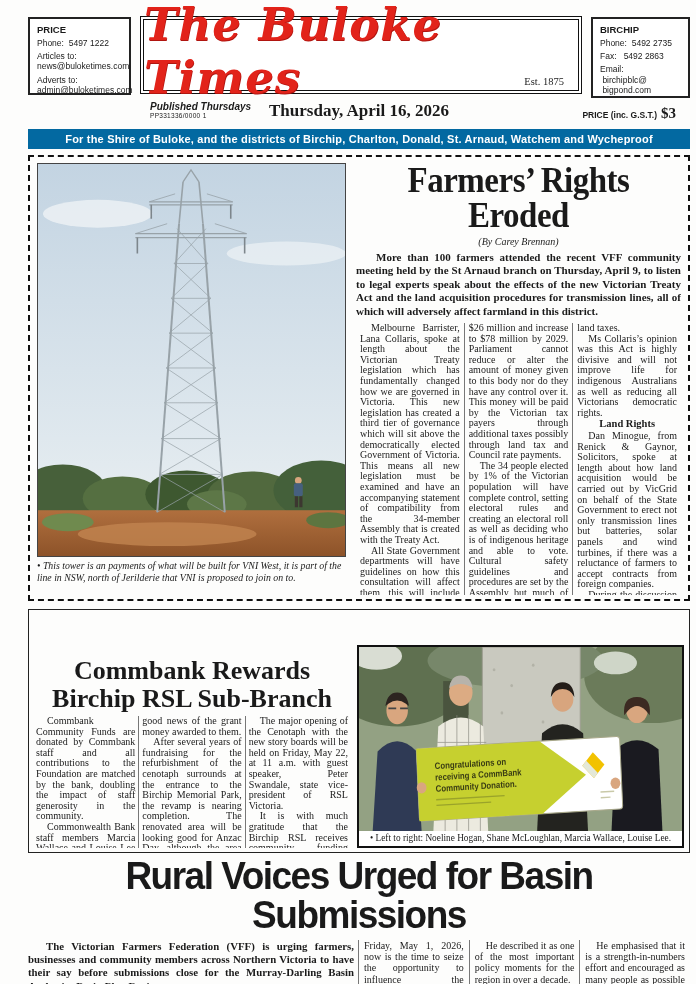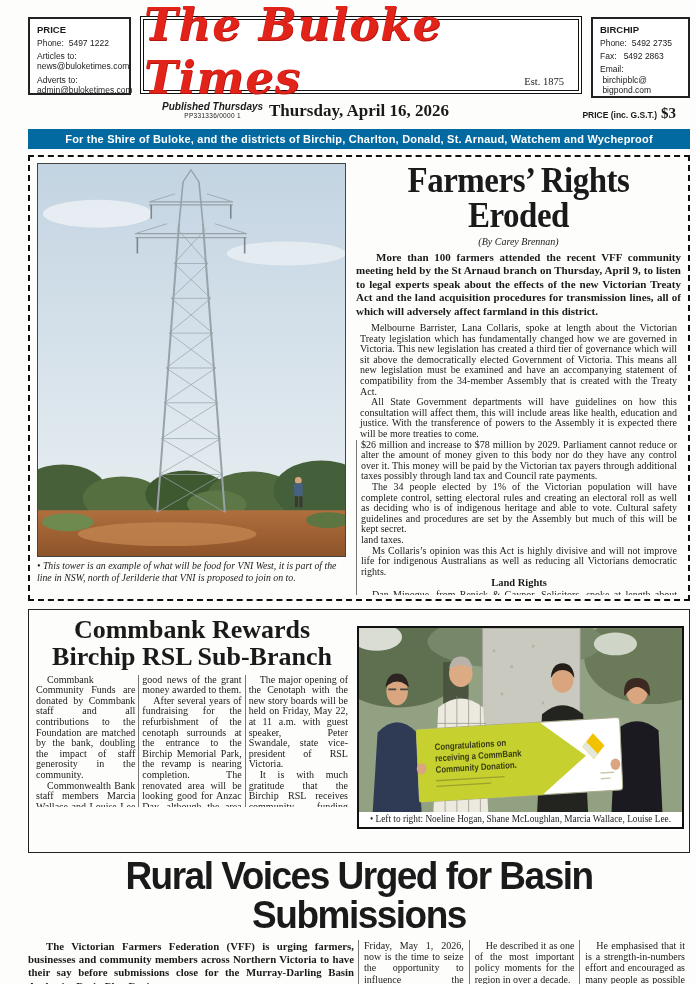--- a/index.html
+++ b/index.html
@@ -26,21 +26,21 @@
     display:flex; align-items:center; justify-content:center;
   }
   .masthead-title {
     font-family:"DejaVu Serif", serif; font-style:italic; font-weight:bold;
     color:#e2231a; font-size:45px; letter-spacing:1px; margin-top:-8px;
     text-shadow: 0.6px 0.6px 0 #b01510;
   }
   .masthead-est { position:absolute; right:14px; bottom:3px; font-size:10.5px; color:#222; }
   
   .dateline { position:relative; height:26px; margin-top:2px; }
-  .published-block { position:absolute; left:134px; top:1px; text-align:center;
+  .published-block { position:absolute; left:122px; top:1px; text-align:left;
     font-family:"Liberation Sans", sans-serif; }
   .published { font-weight:bold; font-style:italic; font-size:10px; }
   .ppnum { font-size:6.5px; letter-spacing:0.3px; }
   .dateline .date { text-align:center; font-weight:bold; font-size:17px; padding-top:1px; }
   .price-block { position:absolute; right:14px; top:4px; }
   .price-label { font-family:"Liberation Sans", sans-serif; font-weight:bold; font-size:8.5px; }
   .price-val { font-weight:bold; font-size:15px; font-family:"Liberation Serif", serif; }
   
   .banner {
     margin-top:3px; background:#0369a1; color:#fff; height:20px;
@@ -55,31 +55,31 @@
   .a1-left { width:311px; flex:none; }
   .photo1 { width:309px; height:394px; border:1px solid #444; display:block; background:#cfdde8; }
   .caption { font-style:italic; font-size:9.8px; line-height:1.2; margin-top:3px; }
   .a1-right { flex:1; overflow:hidden; }
   .a1-right h1 {
     font-size:33px; font-weight:bold; text-align:center; letter-spacing:-0.5px;
     line-height:1.0; transform:scaleY(1.08); margin-top:2px;
   }
   .byline { text-align:center; font-style:italic; font-size:10px; margin:5px 0 4px 0; }
   .lead { font-weight:bold; font-size:11px; line-height:1.22; text-align:justify; text-indent:20px; }
-  .cols { display:flex; margin-top:5px;flex-direction:column; }
+  .cols { display:flex; margin-top:5px; }
   .col { flex:1; padding:0 4px; font-size:10px; line-height:10.6px; text-align:justify; overflow:hidden; }
   .col + .col { border-left:1px solid #777; }
   .col p { margin:0; }
   p.ind { text-indent:11px; }
   p.noind { text-indent:0; }
   .subhead { text-align:center; font-weight:bold; font-size:10.5px; margin:1px 0; }
   
   .article2 {
     margin-top:8px; border:1.5px solid #222; height:244px; overflow:hidden;
-    display:flex; gap:6px; padding:4px 5px 4px 4px;
+    display:flex; gap:6px; padding:4px 5px 4px 4px;align-items:flex-end;
   }
   .a2-left { width:318px; flex:none; }
   .a2-left h2 { font-size:26px; line-height:1.05; text-align:center; font-weight:bold; margin-top:2px; }
   .a2-lead { font-weight:bold; font-size:10.6px; line-height:1.2; text-align:justify; text-indent:18px; margin-top:5px; }
   .a2-cols { display:flex; margin-top:4px; height:132px; overflow:hidden; }
   .a2-cols .col { padding:0 3px; }
   .a2-right { flex:1; }
   .photo-frame2 { border:2px solid #111; margin-top:12px; background:#fff; }
   .photo2 { width:100%; height:184px; display:block; background:#93a183; }
   .caption2 { font-size:9.3px; text-align:center; padding:2px 2px 3px 2px; }
@@ -190,21 +190,21 @@
           <path d="M100,74 L100,90 M208,74 L208,90 M114,41 L114,55 M194,41 L194,55" stroke-width="1.6" stroke="#7d868c"></path>
         </g>
 
         <g>
           <circle cx="262" cy="318" r="3.4" fill="#d8a57e"></circle>
           <rect x="257.5" y="321" width="9" height="13" rx="2" fill="#46607f"></rect>
           <rect x="258.5" y="334" width="3.2" height="11" fill="#3c3730"></rect>
           <rect x="263" y="334" width="3.2" height="11" fill="#3c3730"></rect>
         </g>
       </svg>
-      <p class="caption">• This tower is an example of what will be food for VNI West, it is part of the line in NSW, north of Jerilderie that VNI is proposed to join on to.</p>
+      <p class="caption">• This tower is an payments of what will be built for VNI West, it is part of the line in NSW, north of Jerilderie that VNI is proposed to join on to.</p>
     </div>
 
     <div class="a1-right">
       <h1>Farmers’ Rights Eroded</h1>
       <div class="byline">(By Carey Brennan)</div>
       <p class="lead">More than 100 farmers attended the recent VFF community meeting held by the St Arnaud branch on Thursday, April 9, to listen to legal experts speak about the effects of the new Victorian Treaty Act and the land acquisition procedures for transmission lines, all of which will adversely affect farmland in this district.</p>
       <div class="cols">
         <div class="col">
           <p class="ind">Melbourne Barrister, Lana Collaris, spoke at length about the Victorian Treaty legislation which has fundamentally changed how we are governed in Victoria.  This new legislation has created a third tier of governance which will sit above the democratically elected Government of Victoria.  This means all new legislation must be examined and have an accompanying statement of compatibility from the 34-member Assembly that is created with the Treaty Act.</p>
           <p class="ind">All State Government departments will have guidelines on how this consultation will affect them, this will include areas like health, education and justice.  With the transference of powers to the Assembly it is expected there will be more treaties to come.</p>

